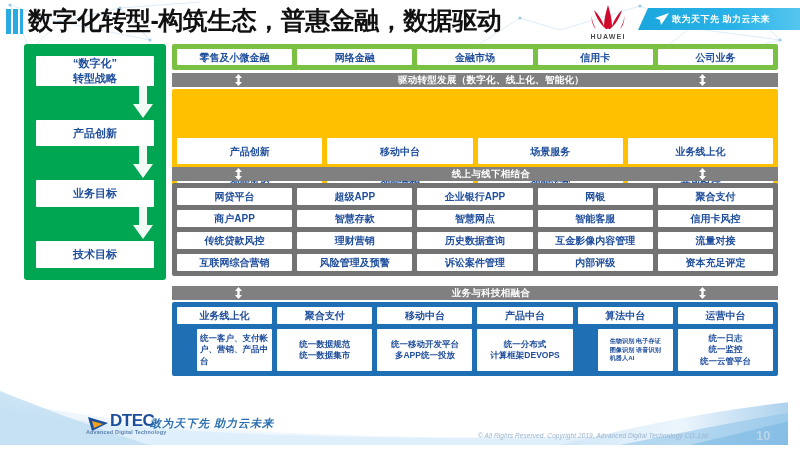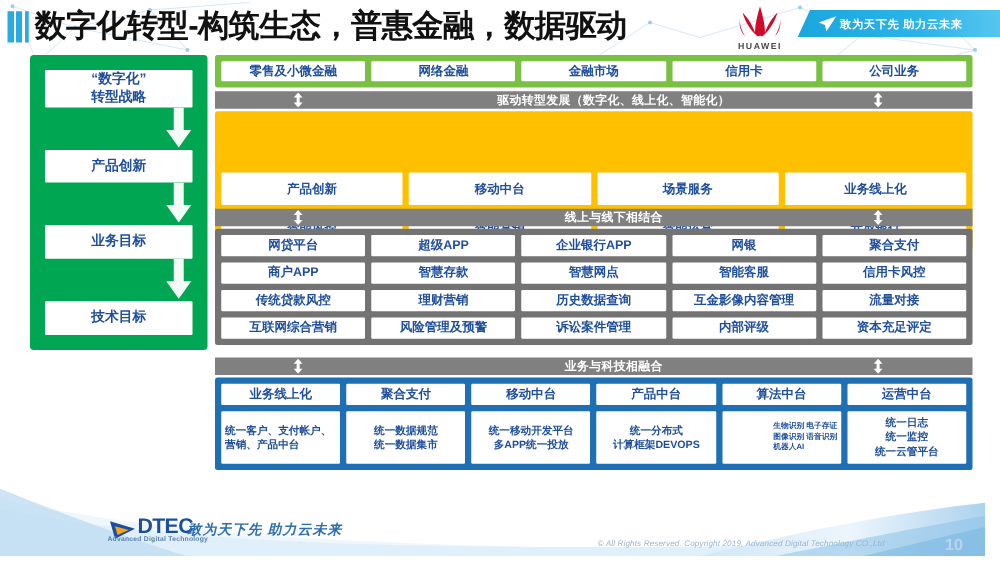--- a/index.html
+++ b/index.html
@@ -117,21 +117,21 @@
   }
   .cell.tall  { height: 26px; }
   .cell.med   { height: 17px; }
   .cell.row-h { height: 16px; }
 
   .cell.detail {
     font-size: 8.5px; font-weight: bold; line-height: 1.35; height: 42px;
     padding: 2px 3px;
   }
   .cell.detail.tiny { font-size: 6.2px; line-height: 1.45; font-weight: bold; }
-  .cell.detail.left-al { justify-content: flex-end; text-align: left; }
+  .cell.detail.left-al { justify-content: center; text-align: left; margin-left: 20px; }
 
   
   .footer {
     position: absolute; bottom: 5px; left: 0; width: 788px; height: 56px;
     z-index: 3; overflow: hidden;
   }
   .dtec-logo { position: absolute; left: 86px; top: 25px; }
   .dtec-text {
     position: absolute; left: 110px; top: 22px;
     font-size: 17px; font-weight: bold; color: #1b4f9c; letter-spacing: -.5px;

